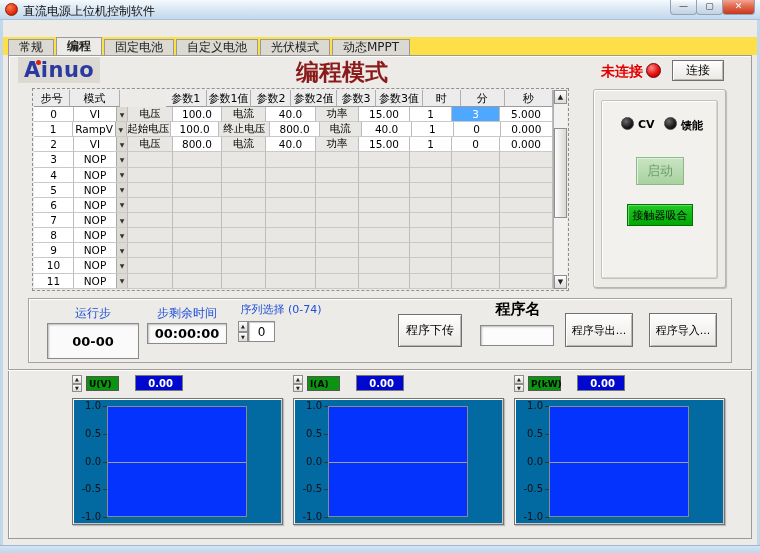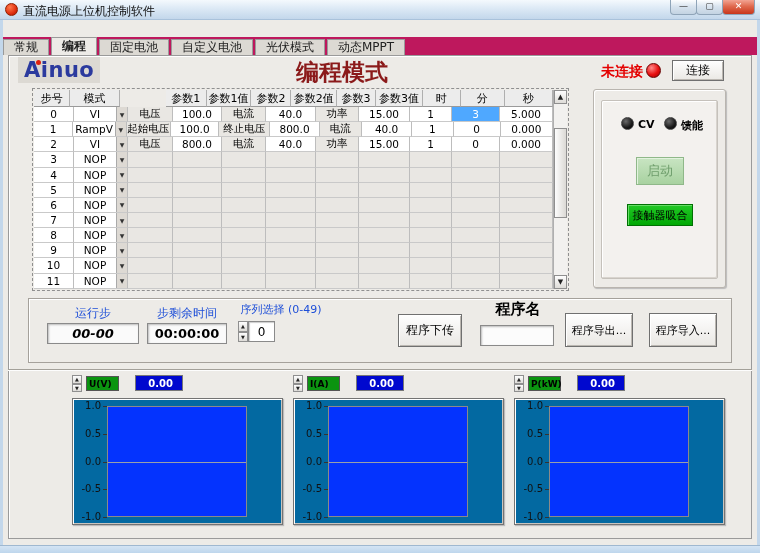--- a/index.html
+++ b/index.html
@@ -15,21 +15,21 @@
     background:radial-gradient(circle at 35% 30%, #FF7A4D, #E03010 60%, #A01000); border:1px solid #902000; }
   #win-title { left:23px; top:3px; font-size:12px; color:#111; }
   .winbtns { right:5px; top:0; display:flex; }
   .winbtn { width:27px; height:15px; border:1px solid #8FA4B8; border-top:none; background:linear-gradient(#FDFEFF,#D9E4EF 45%,#C3D3E2);
     border-radius:0 0 4px 4px; margin-left:-1px; text-align:center; font-size:9px; line-height:13px; color:#333; }
   .winbtn.close { width:33px; background:linear-gradient(#F2A493,#E06A4F 45%,#C8361B); color:#fff; font-weight:bold; }
 
   
   #menubar { left:3px; top:20px; width:754px; height:17px; background:#F4F2EF; border-bottom:1px solid #E0DEDA; display:flex; align-items:center; }
   .menu-item { padding:0 9px; font-size:12px; height:17px; line-height:17px; }
-  #tabstrip { left:3px; top:37px; width:754px; height:18px; background:#be185d; display:flex; align-items:flex-end; }
+  #tabstrip { left:3px; top:37px; width:754px; height:18px; background:#fde047; display:flex; align-items:flex-end; padding-left:5px; }
   .tab { height:16px; line-height:15px; padding:0 10px; font-size:12px; color:#222;
     background:#DCD9D3; border:1px solid #9A9A9A; border-bottom:none; margin-right:2px; }
   .tab.active { background:#EDEBE7; height:18px; line-height:17px; font-weight:bold; position:relative; z-index:2; }
 
   
   #main-panel { left:8px; top:55px; width:744px; height:484px; background:#EDEBE7;
     border:1px solid #9A9A9A; box-shadow:inset 1px 1px 0 #FFFFFF; }
   #client-bg { left:3px; top:20px; width:754px; height:525px; background:#EDEBE7; }
   #bottom-strip { left:0px; top:545px; width:760px; height:8px; background:linear-gradient(#D4E4F4,#BED6EC); border-top:1px solid #9FB8D0; }
 
@@ -82,21 +82,21 @@
   #contactor-btn { left:627px; top:204px; width:66px; height:22px; background:linear-gradient(#22C826,#00A804);
     border:1px solid #007003; box-shadow:inset 1px 1px 0 #66DC66; color:#000; font-size:11px; }
 
   
   #mid-panel { left:28px; top:298px; width:704px; height:65px; border:1px solid #A5A19B;
     box-shadow:inset 1px 1px 0 #FFF; background:#EDEBE7; }
   .fld-label { font-size:12px; color:#1d4ed8; text-align:center; }
   .display { background:#FAFAFA; border:1px solid #8A8A8A; box-shadow:inset 1px 1px 2px rgba(0,0,0,0.25);
     display:flex; align-items:center; justify-content:center; font-weight:bold; font-size:13px; }
   #run-label { left:47px; top:305px; width:92px; }
-  #run-display { left:47px; top:323px; width:92px; height:21px;font-style:italic; }
+  #run-display { left:47px; top:323px; width:92px; height:36px; }
   #rem-label { left:147px; top:305px; width:80px; }
   #rem-display { left:147px; top:323px; width:80px; height:21px; }
   #seq-label { left:236px; top:302px; width:90px; font-size:11px; }
   #seq-spinner { left:238px; top:321px; width:10px; height:21px; display:flex; flex-direction:column; }
   .spin-btn { flex:1; background:linear-gradient(#FDFDFD,#DEDCD8); border:1px solid #8F8F8F; font-size:5px;
     display:flex; align-items:center; justify-content:center; color:#222; }
   #seq-field { left:248px; top:321px; width:27px; height:21px; background:#fff; border:1px solid #8A8A8A;
     box-shadow:inset 1px 1px 1px rgba(0,0,0,0.2); display:flex; align-items:center; justify-content:center; font-size:12px; }
   #dl-btn { left:398px; top:314px; width:64px; height:33px; font-size:12px; }
   #pn-label { left:482px; top:300px; width:72px; text-align:center; font-size:15px; font-weight:bold; }
@@ -345,21 +345,21 @@
   <div id="led-fb" class="abs led-dark"></div>
   <div id="lbl-fb" class="abs">馈能</div>
   <div id="start-btn" class="abs" style="display:flex;align-items:center;justify-content:center;">启动</div>
   <div id="contactor-btn" class="abs" style="display:flex;align-items:center;justify-content:center;">接触器吸合</div>
 
   <div id="mid-panel" class="abs"></div>
   <div id="run-label" class="abs fld-label">运行步</div>
   <div id="run-display" class="abs display">00-00</div>
   <div id="rem-label" class="abs fld-label">步剩余时间</div>
   <div id="rem-display" class="abs display">00:00:00</div>
-  <div id="seq-label" class="abs fld-label">序列选择 (0-49)</div>
+  <div id="seq-label" class="abs fld-label">序列选择 (0-74)</div>
   <div id="seq-spinner" class="abs">
     <div class="spin-btn">▲</div>
     <div class="spin-btn">▼</div>
   </div>
   <div id="seq-field" class="abs">0</div>
   <div id="dl-btn" class="abs btn3d">程序下传</div>
   <div id="pn-label" class="abs">程序名</div>
   <div id="pn-field" class="abs"></div>
   <div id="imp-btn" class="abs btn3d">程序导入...</div>
   <div id="exp-btn" class="abs btn3d">程序导出...</div>

